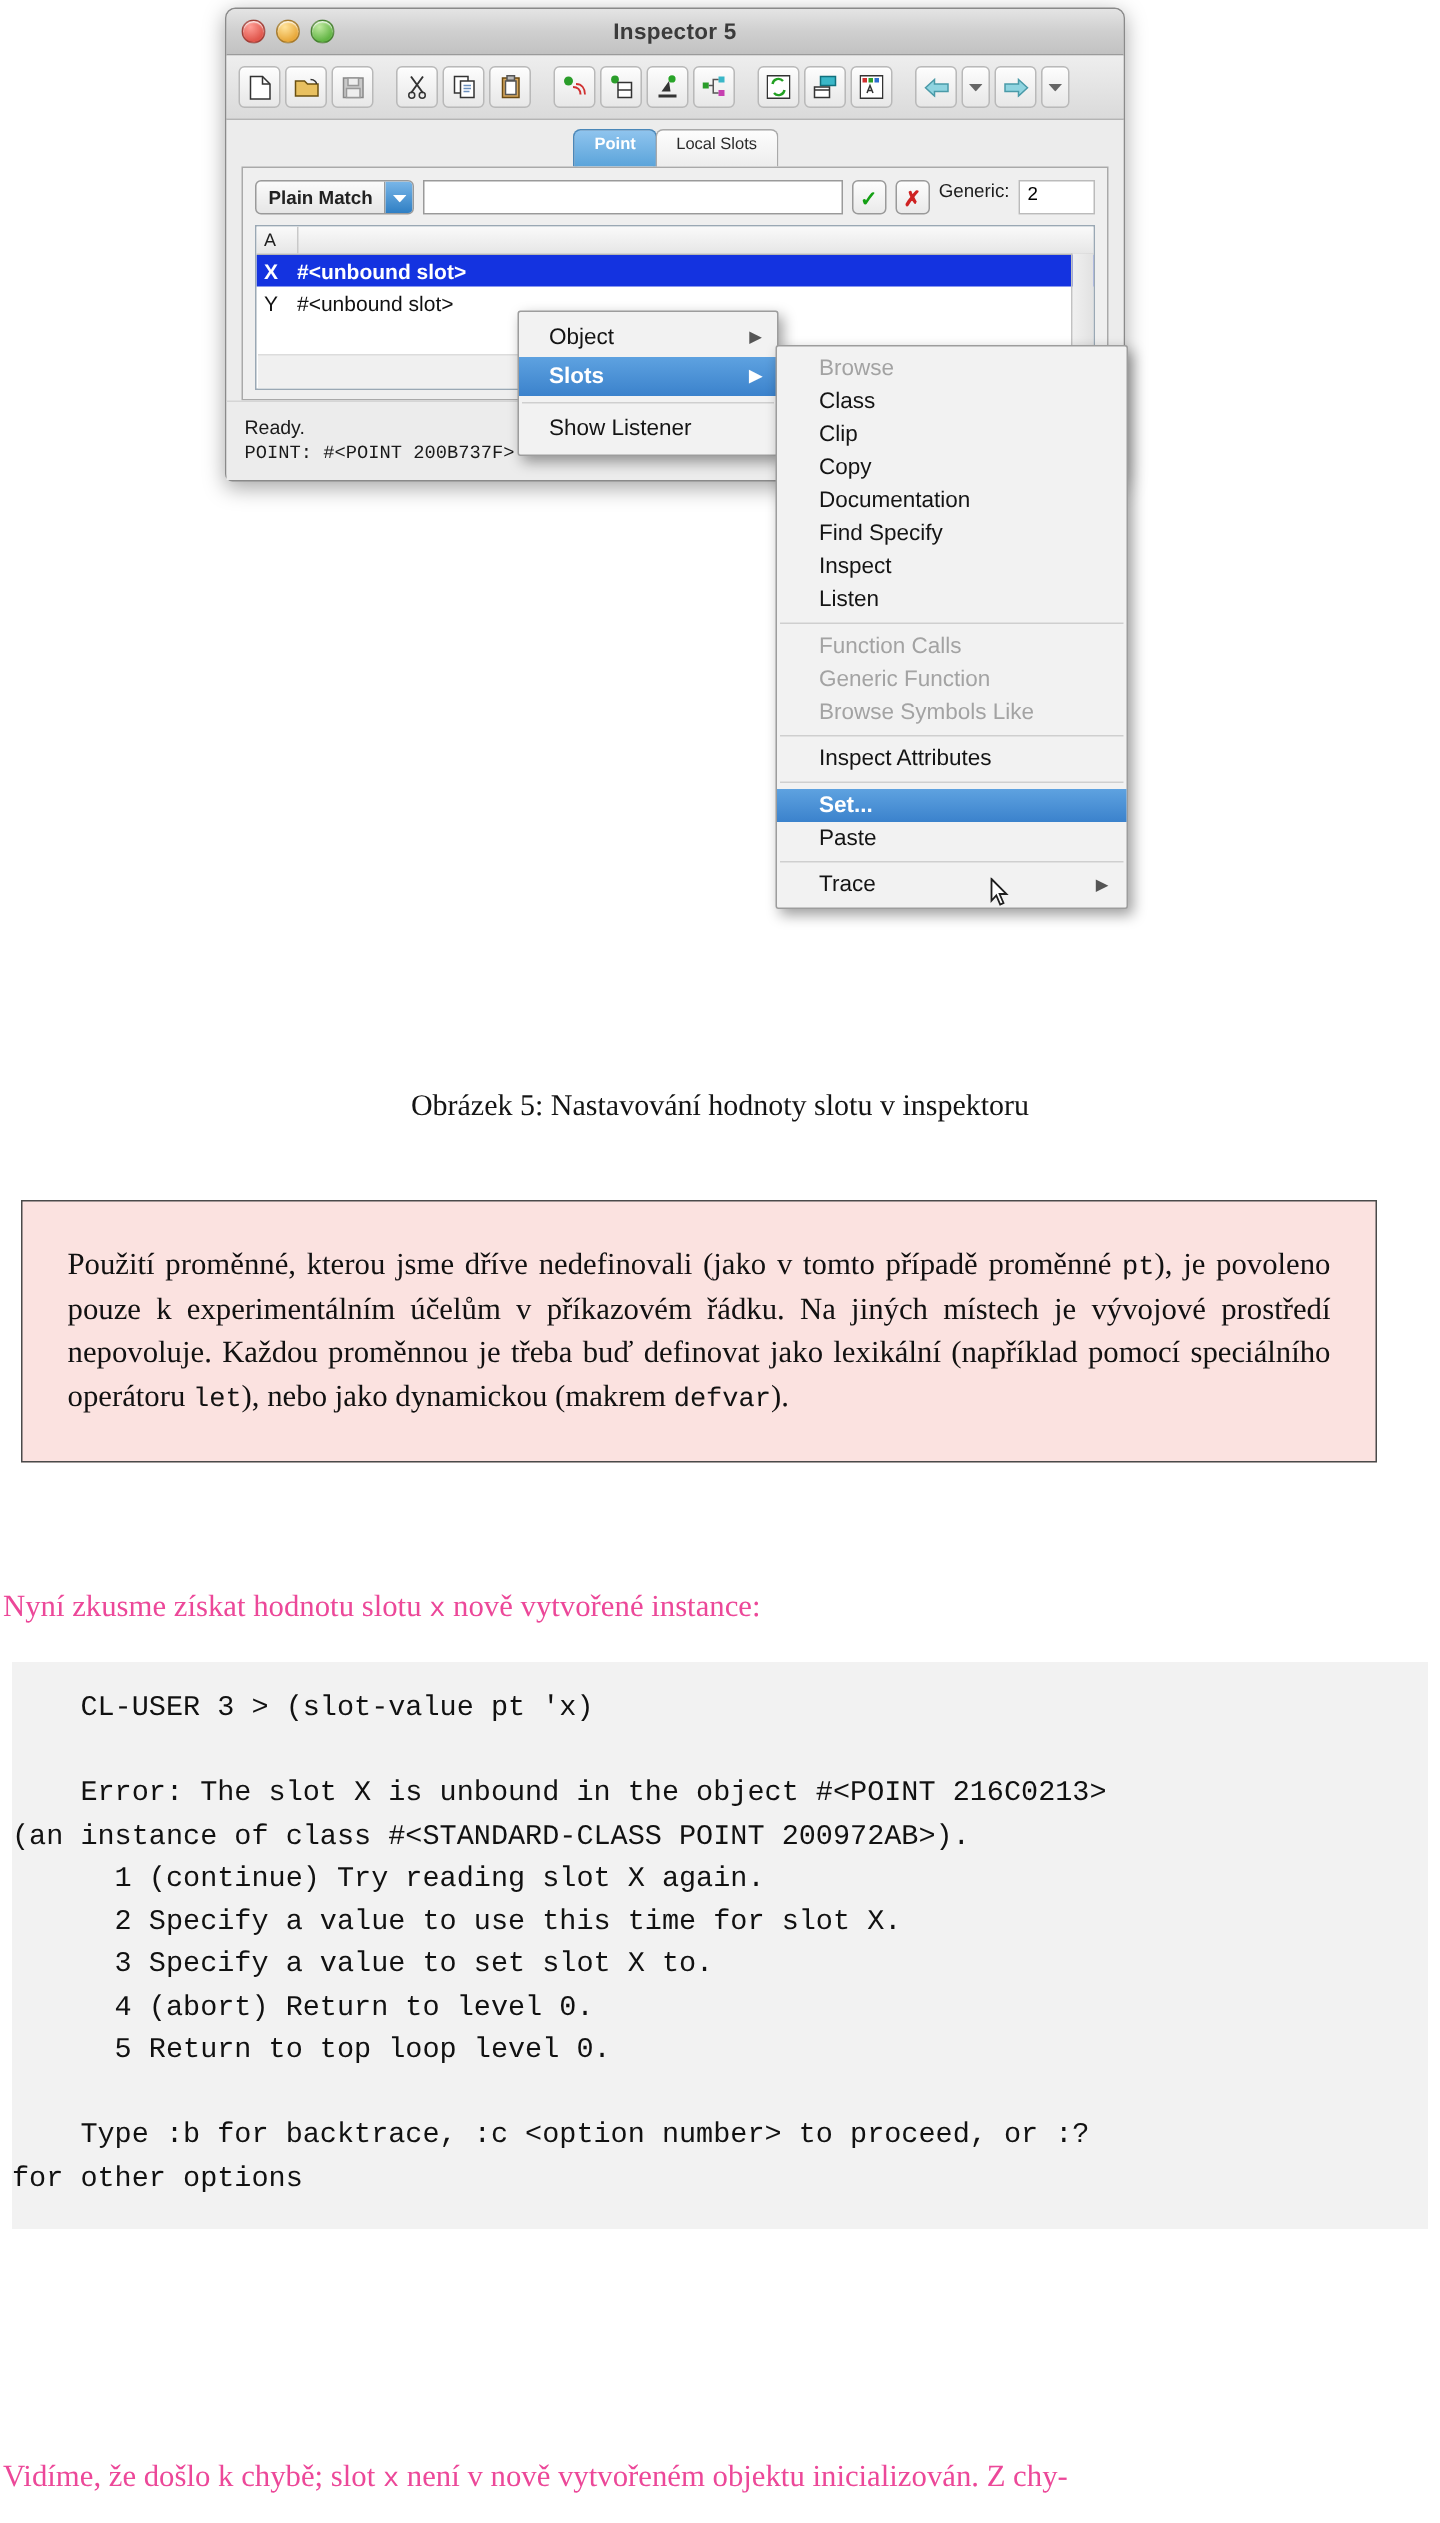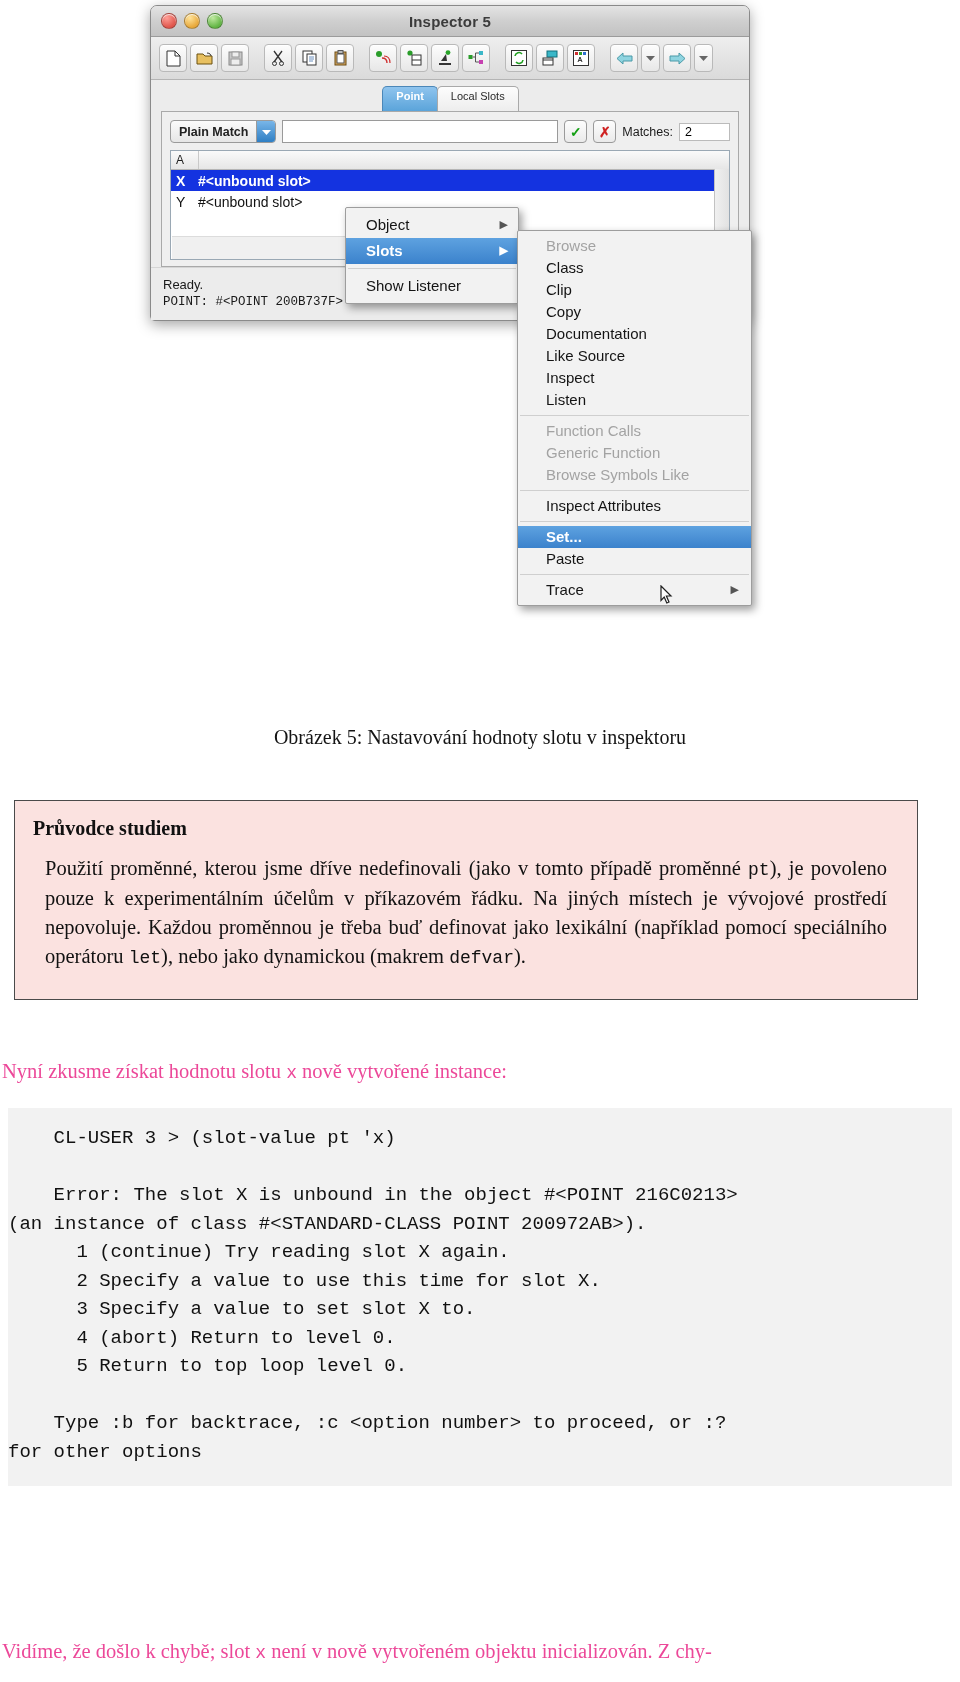--- a/index.html
+++ b/index.html
@@ -120,21 +120,20 @@
   }
 
   .inner-frame {
     border: 1px solid #a9a9a9;
     background: #efefef;
     padding: 8px 8px 6px 8px;
   }
 
   .filter-row {
     display: flex;
-    align-items: center;
     gap: 6px;
     margin-bottom: 7px;
   }
   .popup {
     display: flex;
     align-items: center;
     border: 1px solid #9a9a9a;
     border-radius: 4px;
     background: linear-gradient(to bottom, #fbfbfb, #e6e6e6);
     height: 21px;
@@ -521,21 +520,21 @@
             <span>Plain Match</span>
             <span class="arrowbox">
               <svg width="9" height="6" viewBox="0 0 9 6">
                   <path d="M0 1h9L4.5 6z" fill="#ffffff"></path>
                 </svg>
             </span>
           </div>
           <input class="search-field" type="text" value="" style="">
           <div class="iconbtn ok">✓</div>
           <div class="iconbtn no">✗</div>
-          <span class="matches-label">Matches:</span>
+          <span class="matches-label">Generic:</span>
           <span class="matches-val">2</span>
         </div>
 
         <div class="slot-table">
           <div class="slot-head">
             <div class="col-a">A</div>
             <div class="col-x"></div>
           </div>
           <div class="slot-row selected">
             <div class="slot-name">X</div>
@@ -584,21 +583,21 @@
     <div class="mi">
       <span>Clip</span>
     </div>
     <div class="mi">
       <span>Copy</span>
     </div>
     <div class="mi">
       <span>Documentation</span>
     </div>
     <div class="mi">
-      <span>Like Source</span>
+      <span>Find Specify</span>
     </div>
     <div class="mi">
       <span>Inspect</span>
     </div>
     <div class="mi">
       <span>Listen</span>
     </div>
     <div class="sep"></div>
     <div class="mi dim">
       <span>Function Calls</span>
@@ -631,21 +630,20 @@
     <svg width="14" height="20" viewBox="0 0 14 20">
         <path d="M1 1l10 10H6.4l2.6 6-2.2 1-2.6-6L1 15.5z" fill="#ffffff" stroke="#202020" stroke-width="1.2"></path>
       </svg>
   </div>
 
 </div>
 
 <div class="caption">Obrázek 5: Nastavování hodnoty slotu v inspektoru</div>
 
 <div class="callout">
-  <h3>Průvodce studiem</h3>
   <p><span>Použití proměnné, kterou jsme dříve nedefinovali (jako v tomto případě proměnné </span><span class="code">pt</span><span>), je povoleno pouze k experimentálním účelům v příkazovém řádku. Na jiných místech je vývojové prostředí nepovoluje. Každou proměnnou je třeba buď definovat jako lexikální (například pomocí speciálního operátoru </span><span class="code">let</span><span>), nebo jako dynamickou (makrem </span><span class="code">defvar</span><span>).</span></p>
 </div>
 
 <div class="para" id="para-intro"><span>Nyní zkusme získat hodnotu slotu </span><span class="code">x</span><span> nově vytvořené instance:</span></div>
 
 <div class="codeblock">    CL-USER 3 &gt; (slot-value pt 'x)
 
     Error: The slot X is unbound in the object #&lt;POINT 216C0213&gt;
 (an instance of class #&lt;STANDARD-CLASS POINT 200972AB&gt;).
       1 (continue) Try reading slot X again.

